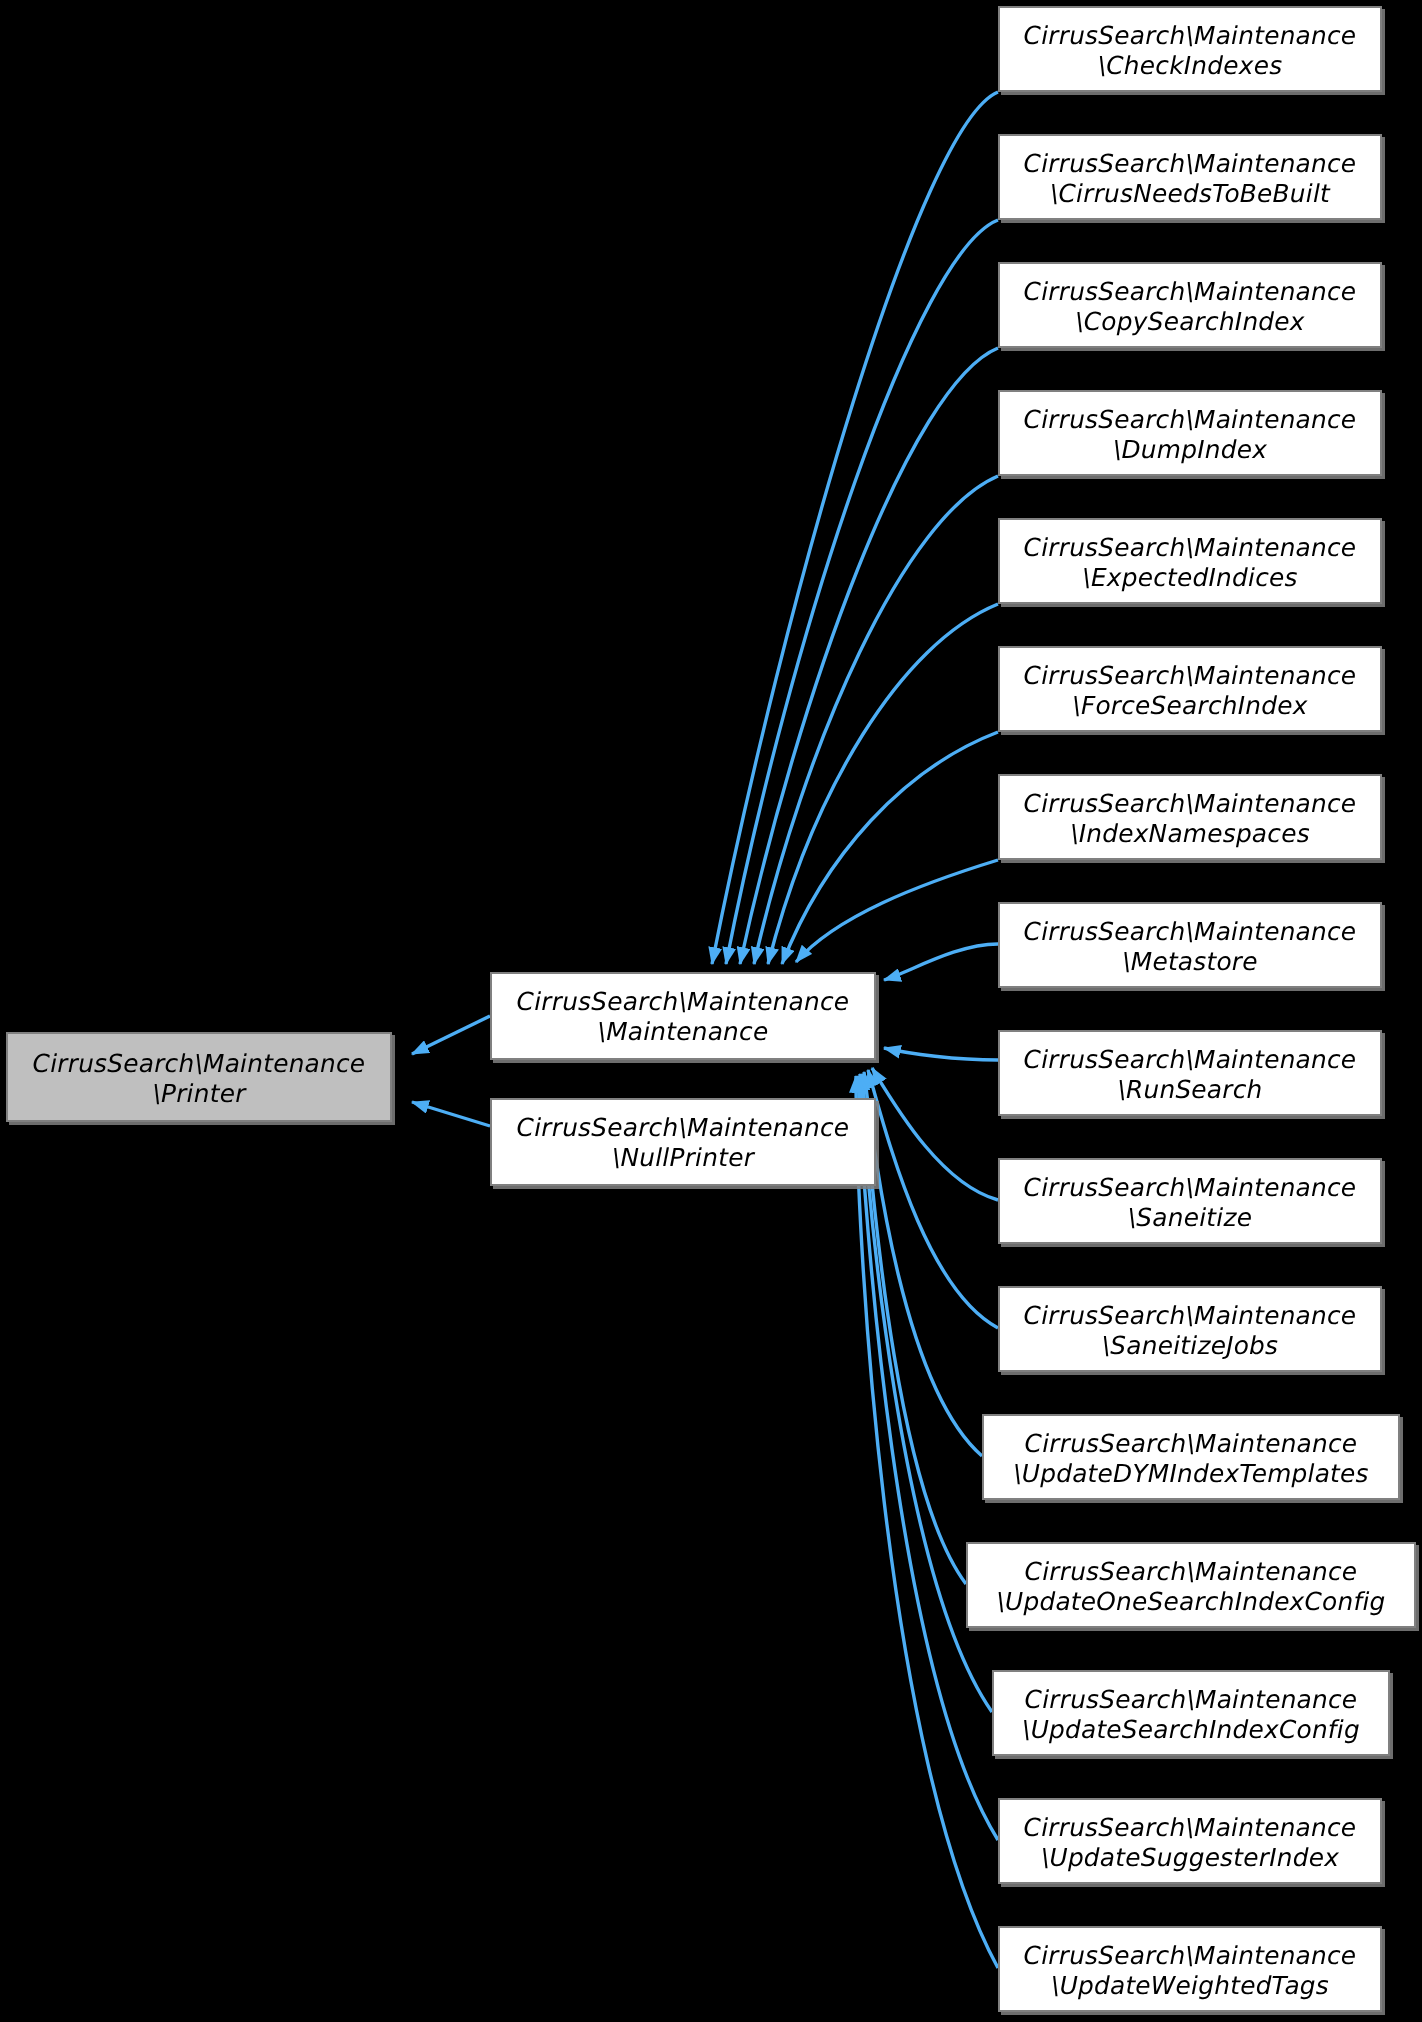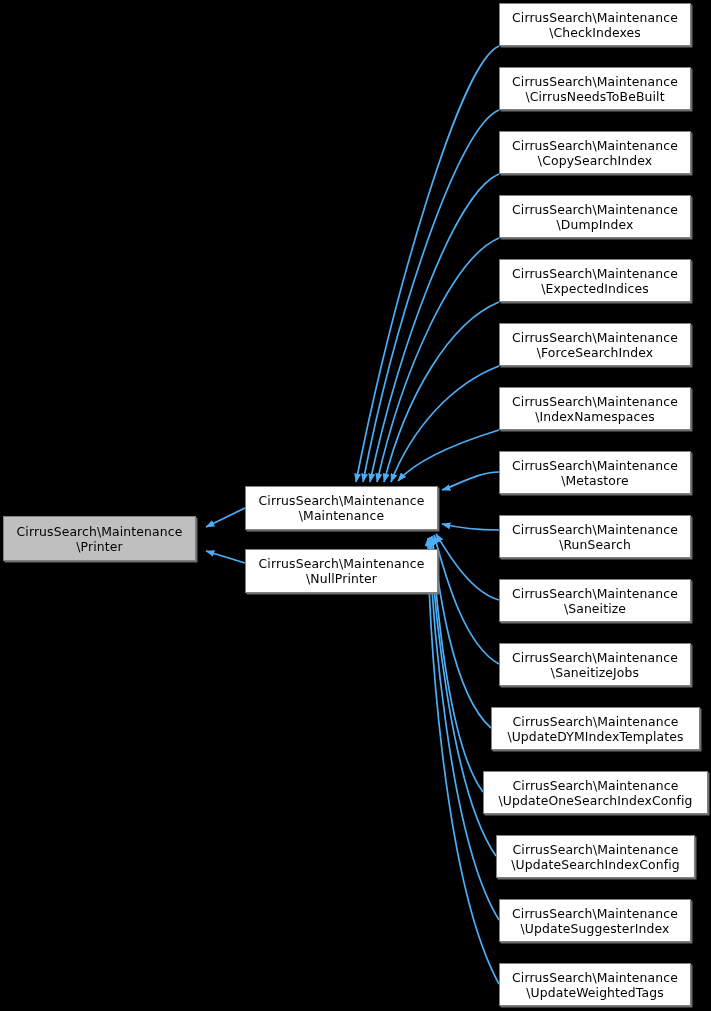--- a/index.html
+++ b/index.html
@@ -31,20 +31,21 @@
     box-shadow: 1.5px 1.5px 0 rgba(128,128,128,0.85);
     display: flex;
     align-items: center;
     justify-content: center;
     text-align: center;
     color: #000000;
     font-size: 12.4px;
     line-height: 15px;
     letter-spacing: 0.01em;
     z-index: 3;
+    font-style: italic;
   }
   .node.base {
     background: #bfbfbf;
   }
   .node .label {
     display: block;
     width: 100%;
     white-space: pre-line;
     padding: 0 4px;
   }

